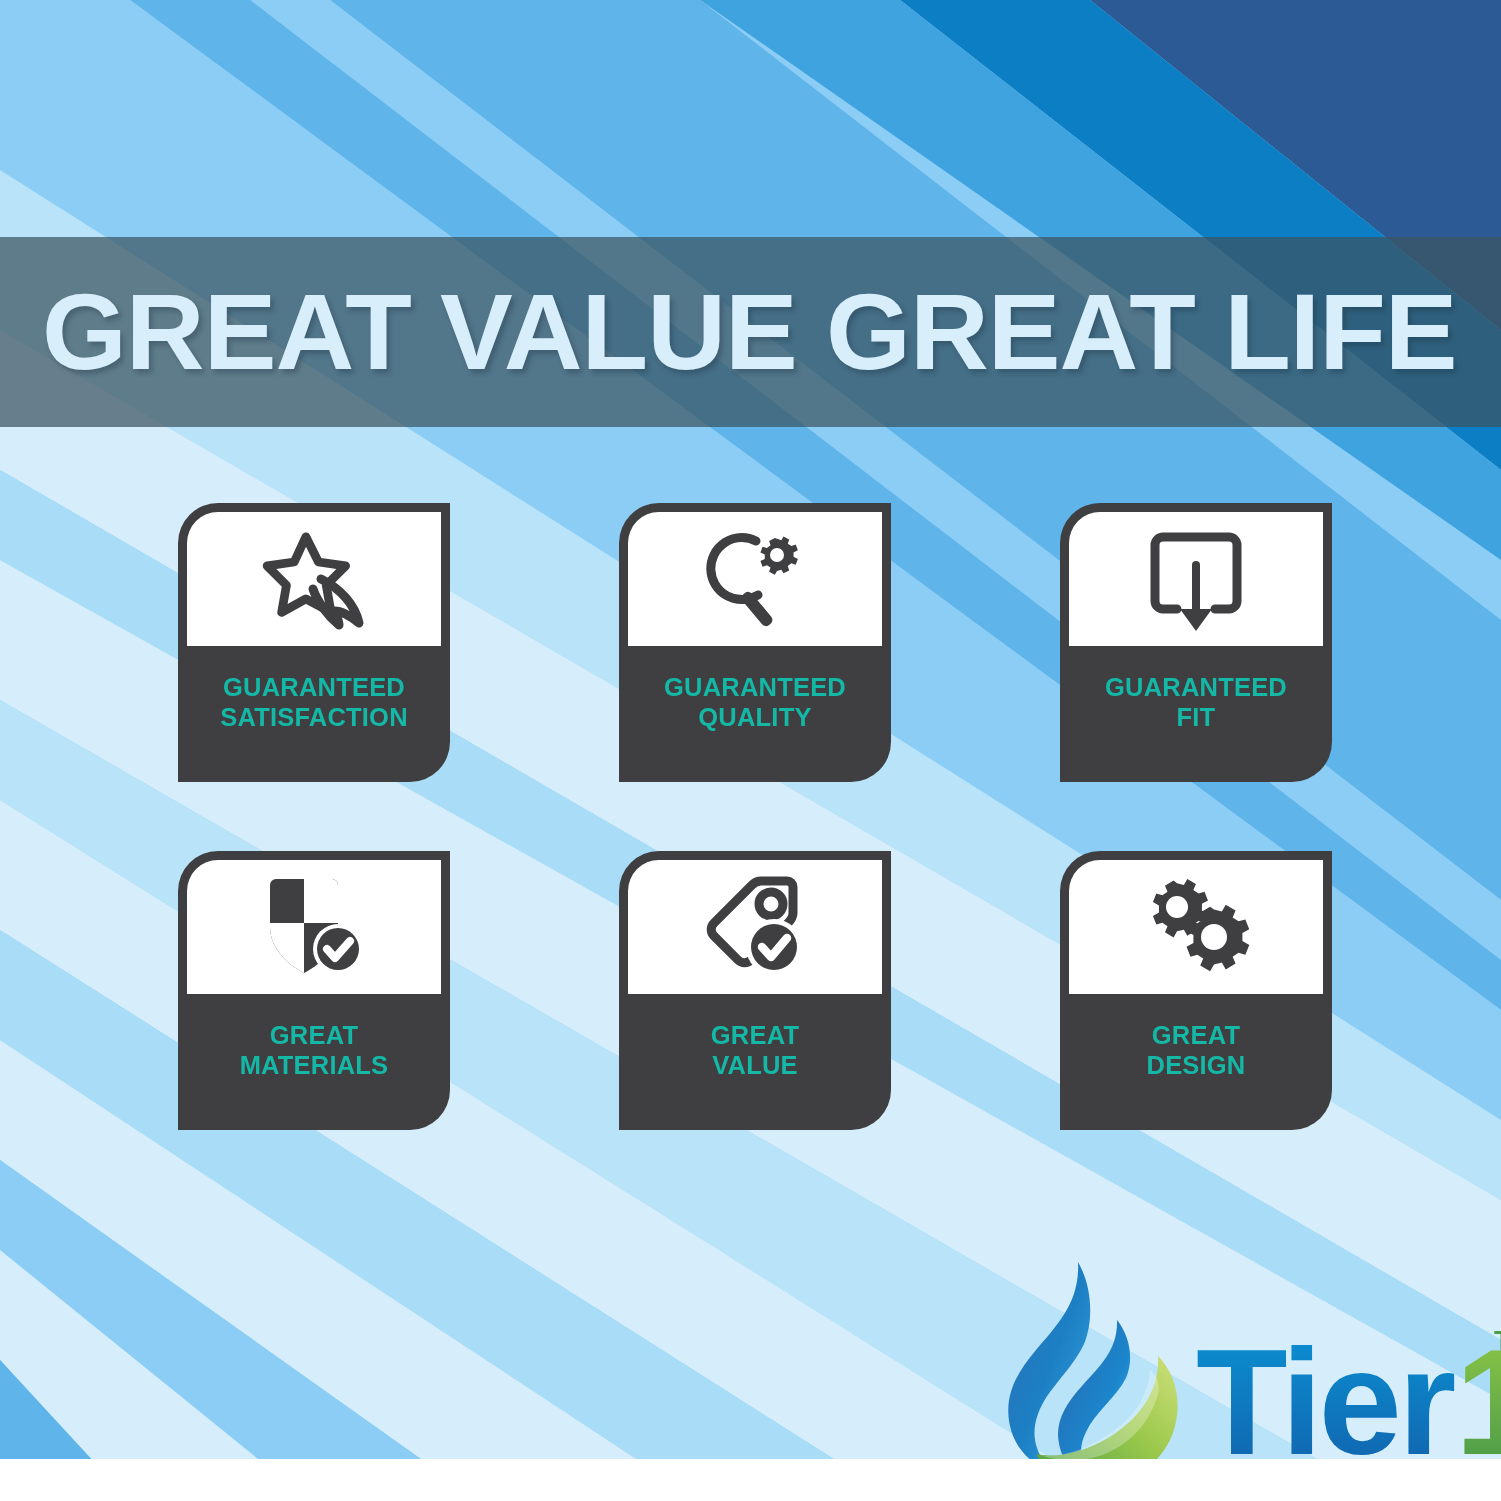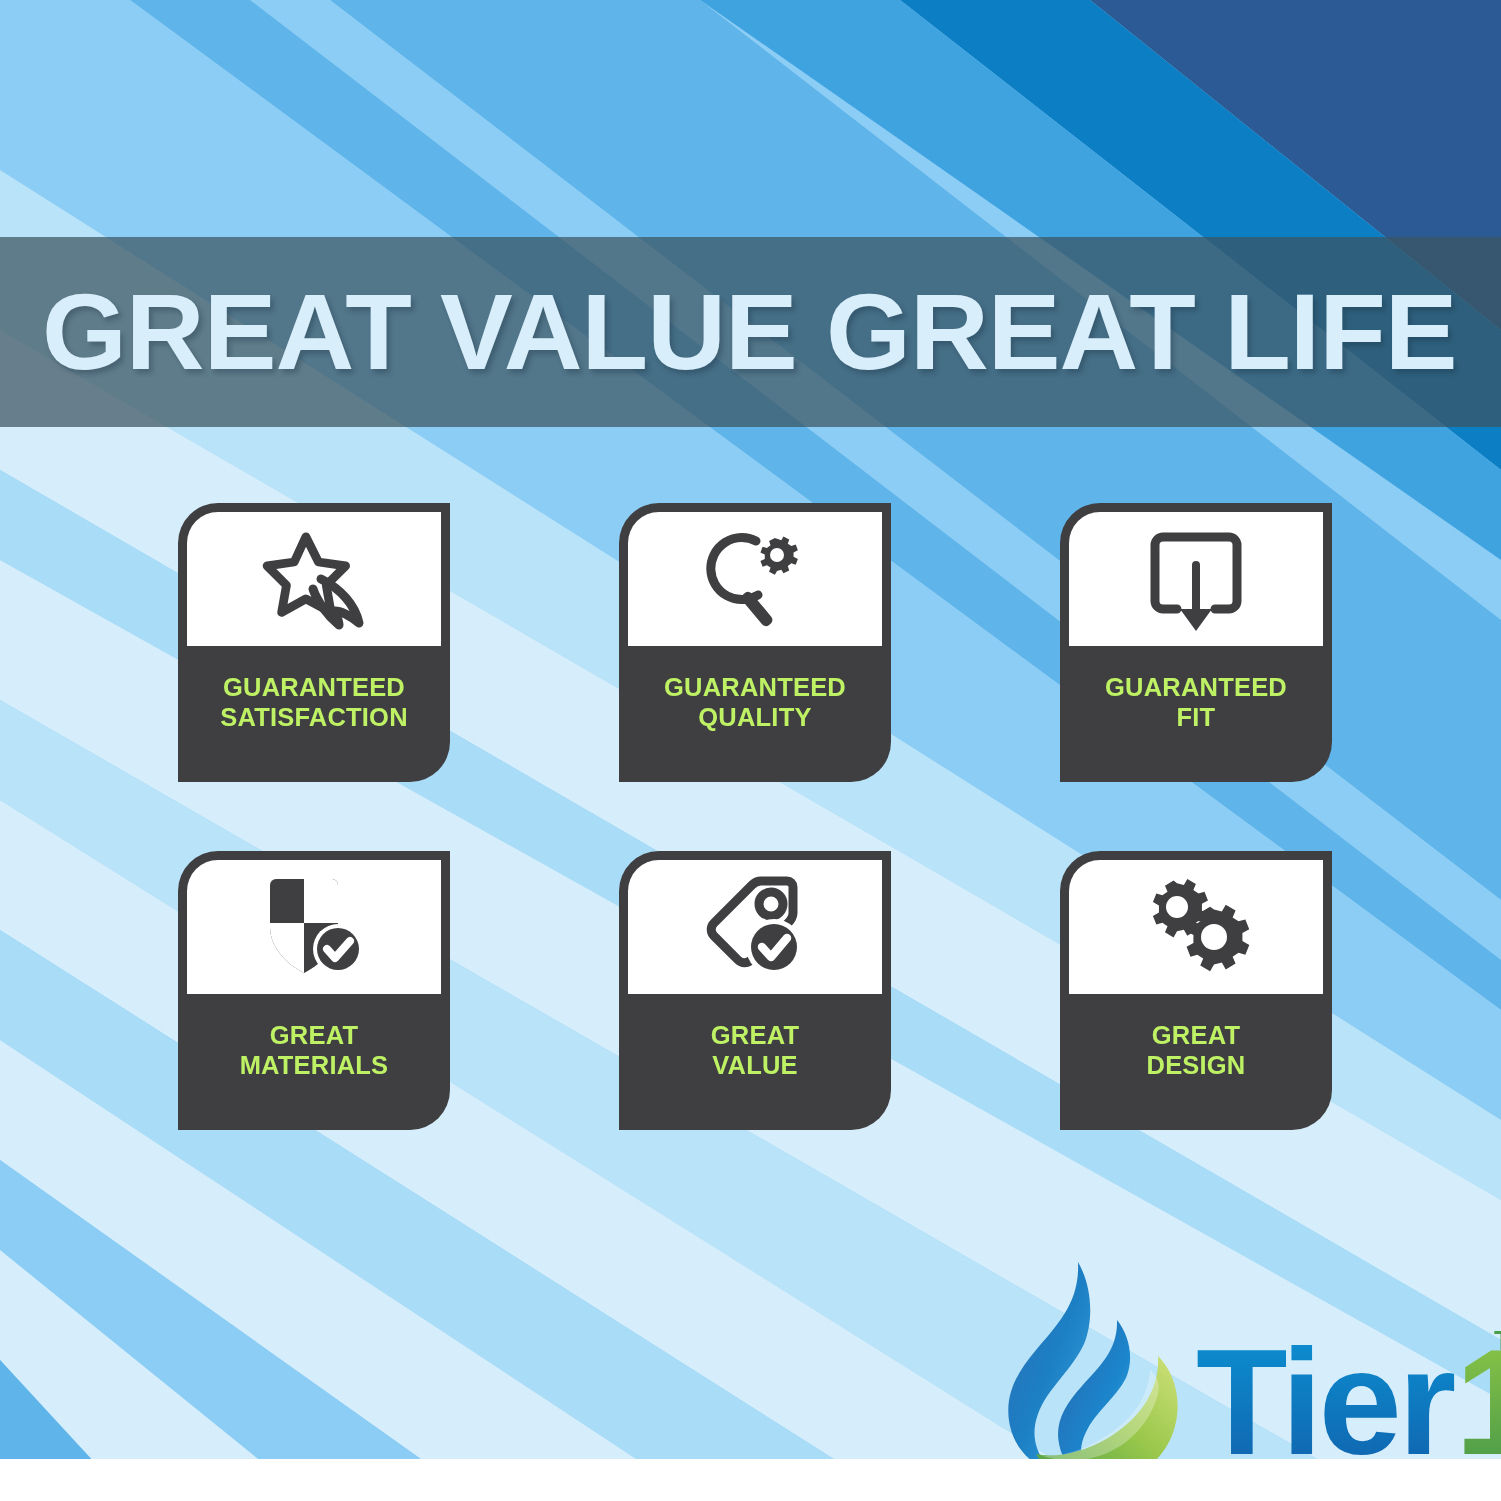--- a/index.html
+++ b/index.html
@@ -81,21 +81,21 @@
     border-radius: 31px 0 0 0;
     overflow: hidden;
   }
   .card-icon-panel svg { display: block; }
   .card-label {
     flex: 1;
     display: flex;
     align-items: center;
     justify-content: center;
     text-align: center;
-    color: #bef264;
+    color: #14b8a6;
     font-weight: bold;
     font-size: 25.5px;
     line-height: 1.17;
     letter-spacing: 0.2px;
     padding-bottom: 14px;
     white-space: pre-line;
   }
 
   
   #logo {

